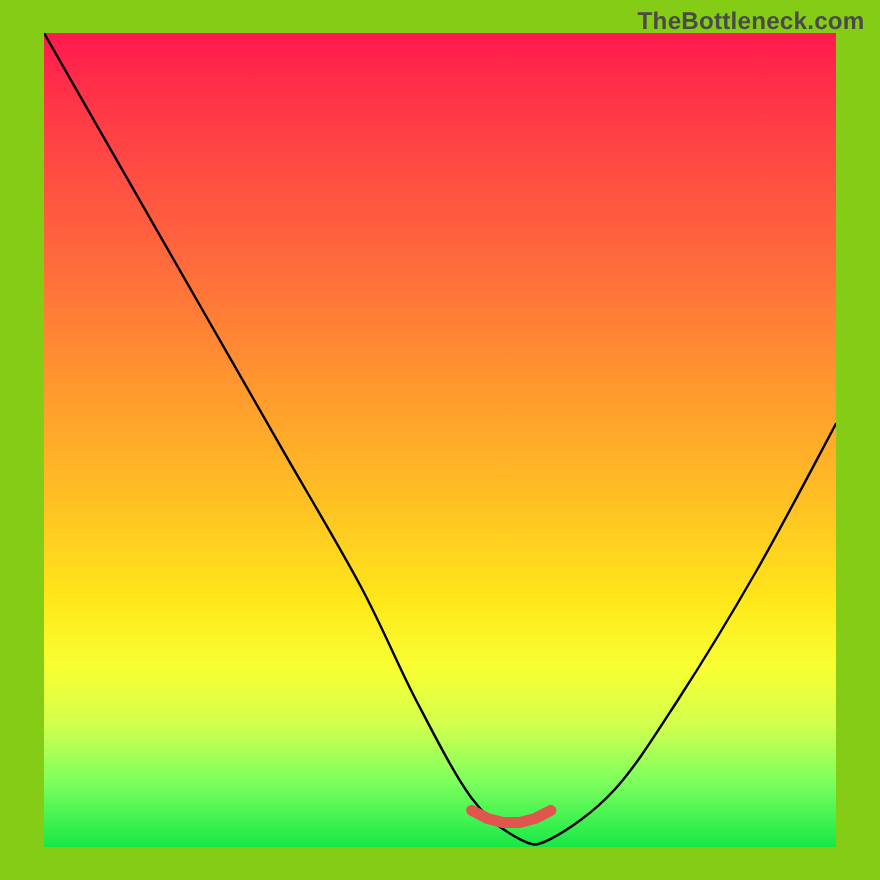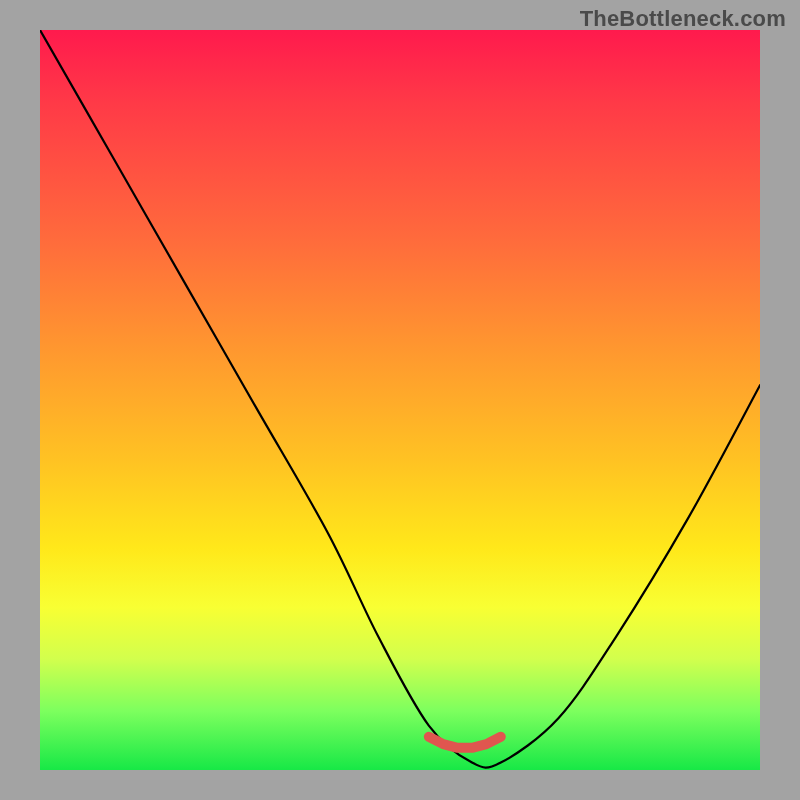--- a/index.html
+++ b/index.html
@@ -8,21 +8,21 @@
     width: 800px;
     height: 800px;
     background: #000;
     overflow: hidden;
     font-family: Arial, Helvetica, sans-serif;
   }
   .frame {
     position: relative;
     width: 800px;
     height: 800px;
-    background: #a3a3a3;
+    background: #84cc16;
   }
   .watermark {
     position: absolute;
     top: 6px;
     right: 14px;
     color: #4a4a4a;
     font-size: 22px;
     font-weight: bold;
     letter-spacing: 0.2px;
     z-index: 20;

